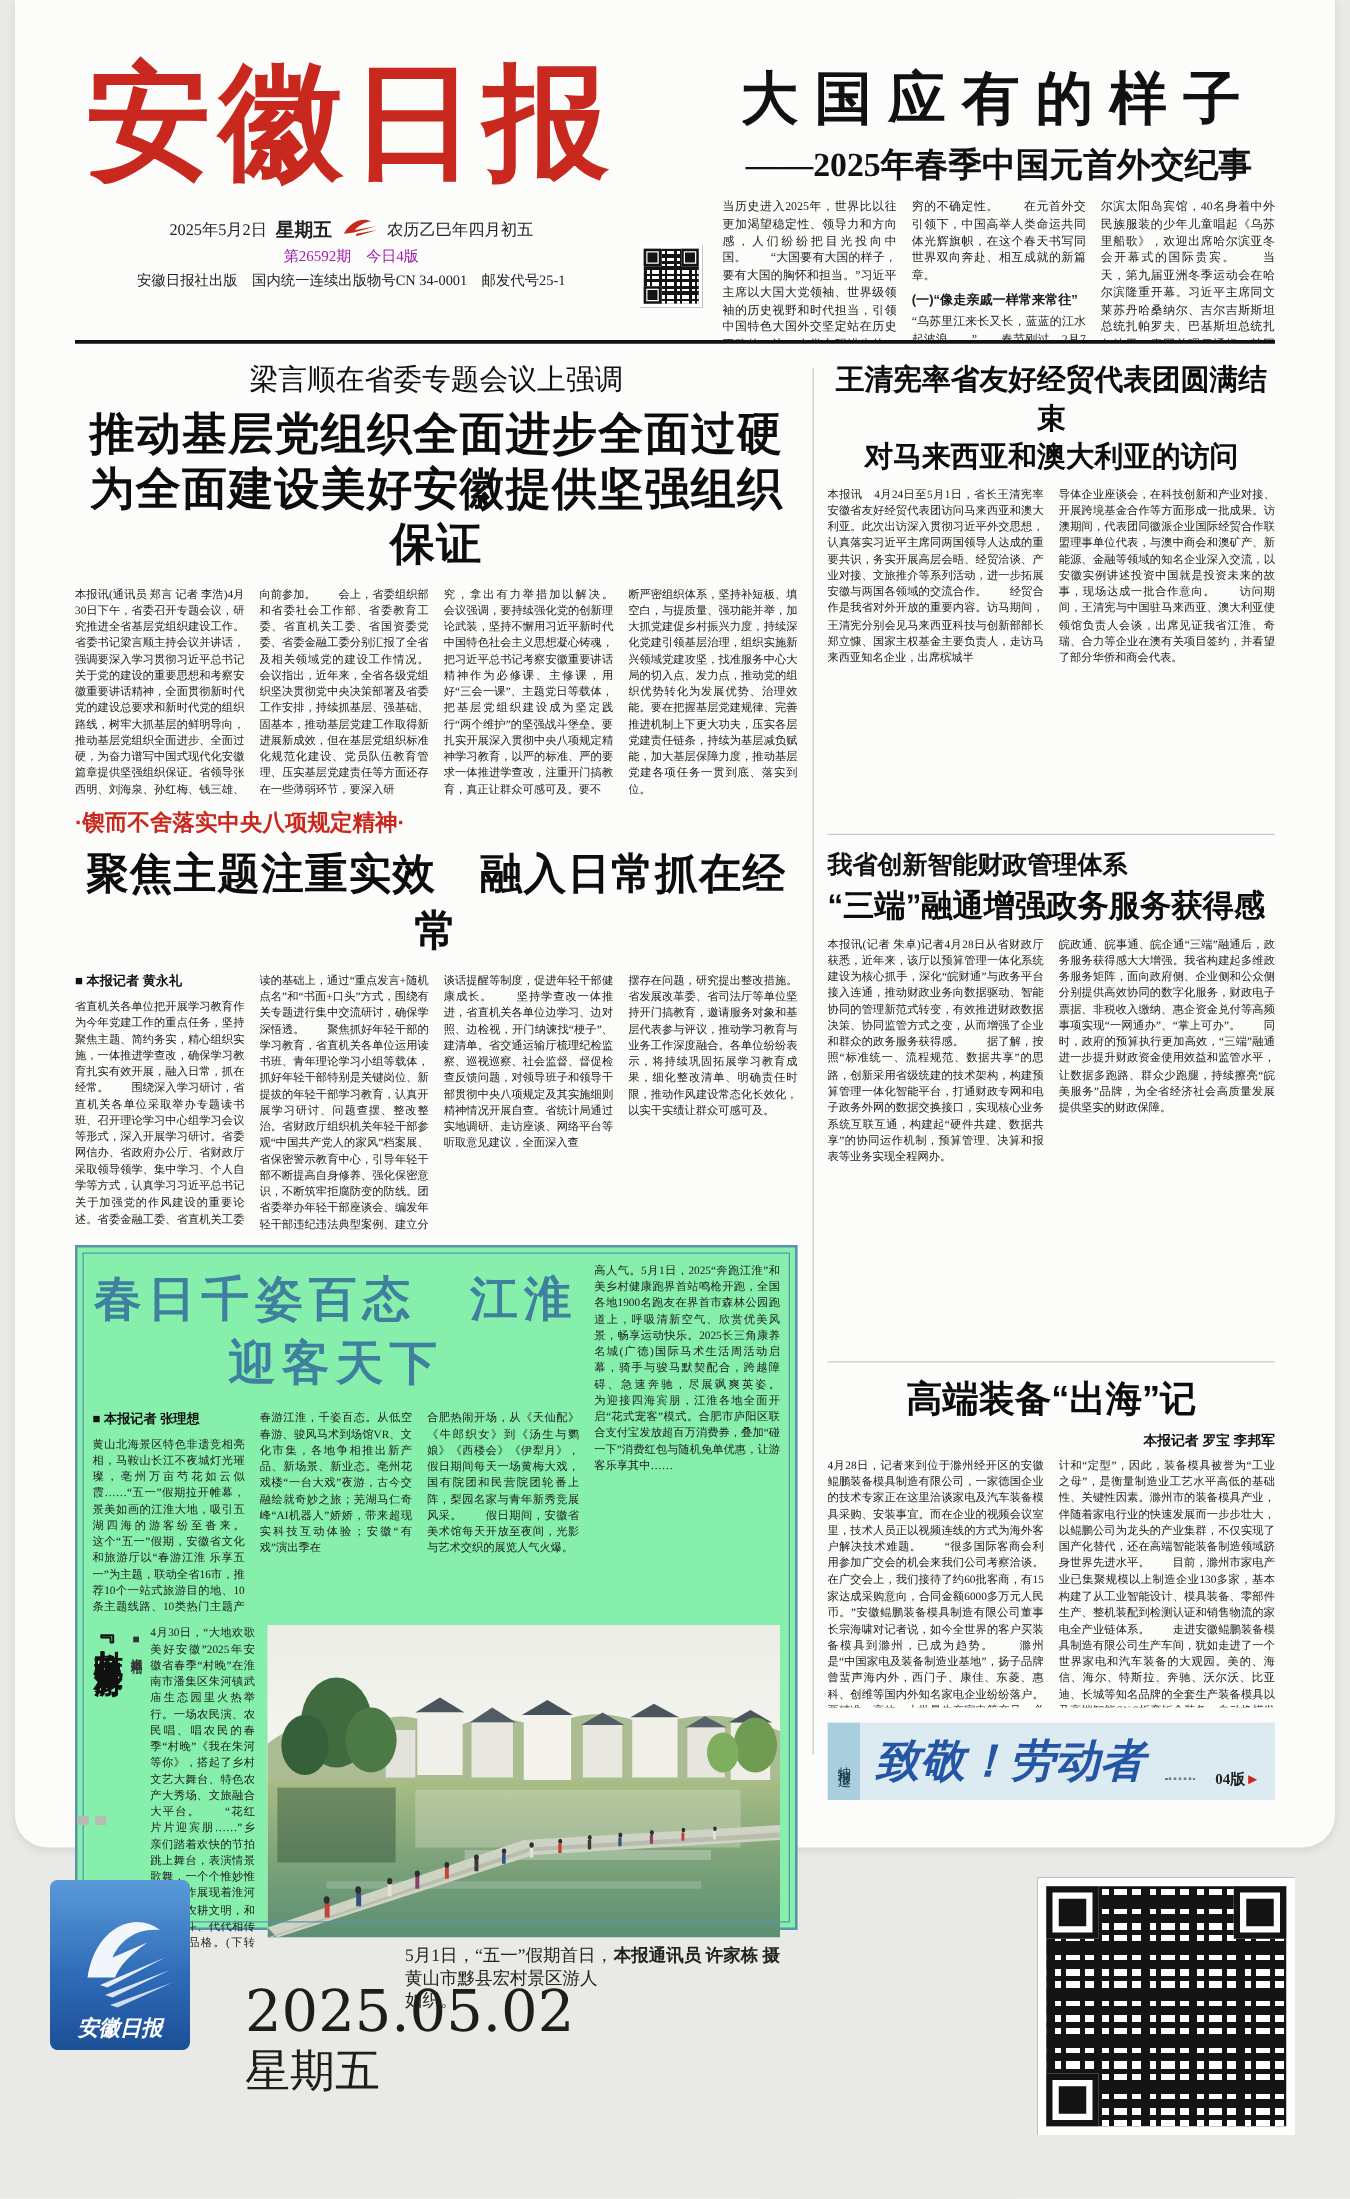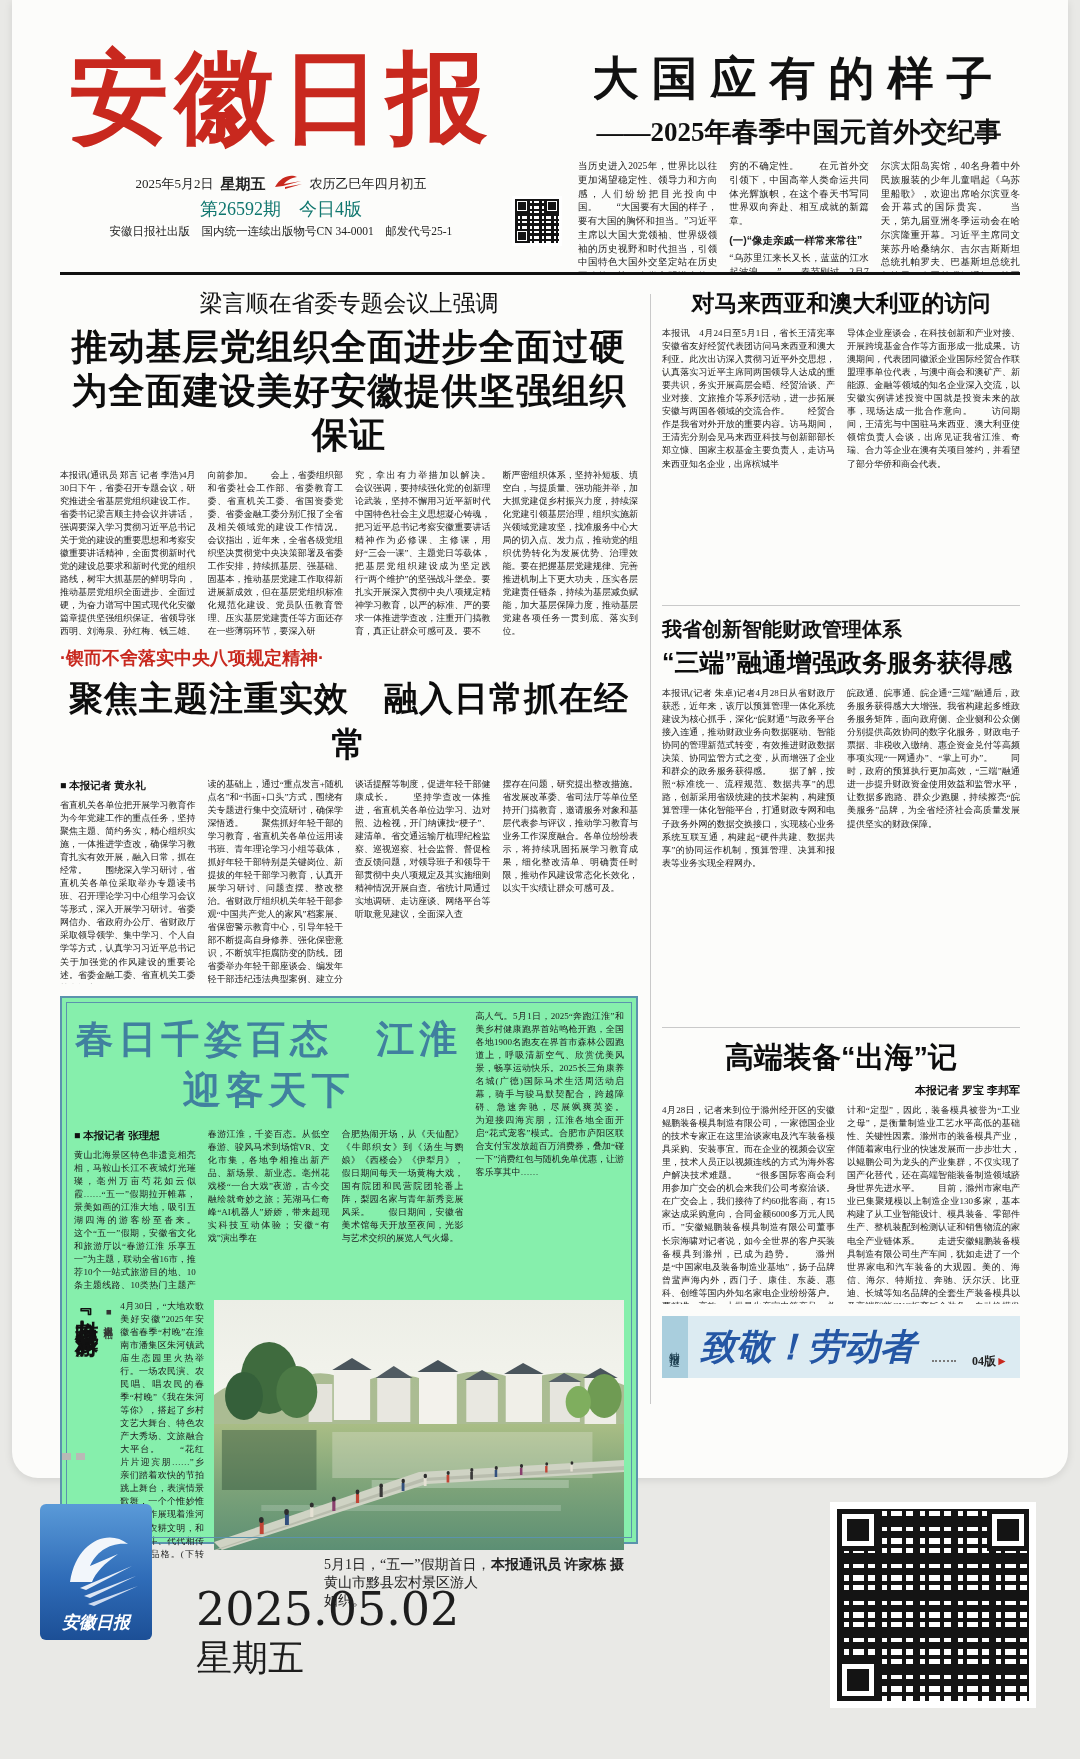--- a/index.html
+++ b/index.html
@@ -20,21 +20,21 @@
   .masthead{position:absolute;top:46px;left:48px;right:48px;height:218px;}
   .brand{
     position:absolute;left:6px;top:0;width:430px;
     font-family:"Liberation Serif",serif;font-weight:bold;
     font-size:100px;line-height:1.05;color:#c8281e;
     letter-spacing:6px;text-align:center;
   }
   .mast-dates{position:absolute;left:6px;top:128px;width:430px;text-align:center;}
   .mast-line1{font-size:13px;color:#222;display:flex;align-items:center;justify-content:center;gap:7px;}
   .mast-line1 b{font-size:15px;}
-  .mast-line2{font-size:18px;margin-top:3px;color:#0f766e;}
+  .mast-line2{font-size:12px;margin-top:3px;color:#a21caf;}
   .mast-line3{font-size:11.5px;margin-top:3px;color:#222;}
   .mast-qr{position:absolute;left:452px;top:150px;}
   
   .lead{position:absolute;left:518px;top:2px;right:0;}
   .lead-title{
     font-family:"Liberation Sans",sans-serif;font-weight:bold;
     font-size:46px;letter-spacing:13px;text-align:center;color:#111;
   }
   .lead-sub{
     text-align:center;font-weight:bold;font-size:27px;margin-top:4px;
@@ -371,20 +371,21 @@
           </div>
         </div>
       </div>
     </div>
 
     <div class="vrule"></div>
 
     <div class="rightzone">
 
       <div>
+        <div class="v-title">王清宪率省友好经贸代表团圆满结束</div>
         <div class="v-title">对马来西亚和澳大利亚的访问</div>
         <div class="cols v-cols">
           <div class="tcol">本报讯　4月24日至5月1日，省长王清宪率安徽省友好经贸代表团访问马来西亚和澳大利亚。此次出访深入贯彻习近平外交思想，认真落实习近平主席同两国领导人达成的重要共识，务实开展高层会晤、经贸洽谈、产业对接、文旅推介等系列活动，进一步拓展安徽与两国各领域的交流合作。　　经贸合作是我省对外开放的重要内容。访马期间，王清宪分别会见马来西亚科技与创新部部长郑立慷、国家主权基金主要负责人，走访马来西亚知名企业，出席槟城半</div>
           <div class="tcol">导体企业座谈会，在科技创新和产业对接、开展跨境基金合作等方面形成一批成果。访澳期间，代表团同徽派企业国际经贸合作联盟理事单位代表，与澳中商会和澳矿产、新能源、金融等领域的知名企业深入交流，以安徽实例讲述投资中国就是投资未来的故事，现场达成一批合作意向。　　访问期间，王清宪与中国驻马来西亚、澳大利亚使领馆负责人会谈，出席见证我省江淮、奇瑞、合力等企业在澳有关项目签约，并看望了部分华侨和商会代表。</div>
         </div>
       </div>
 
       <div class="hr"></div>
 
       <div>

